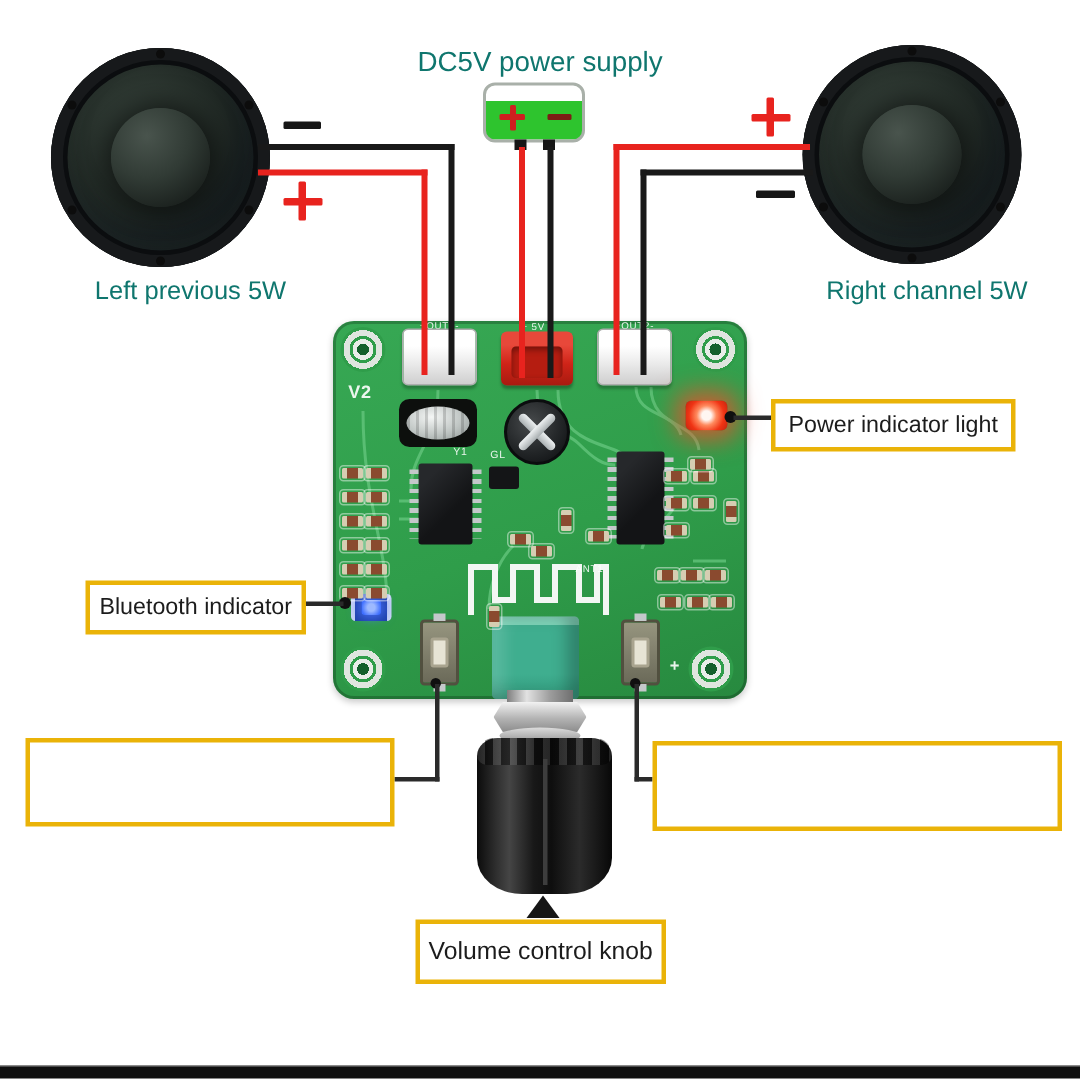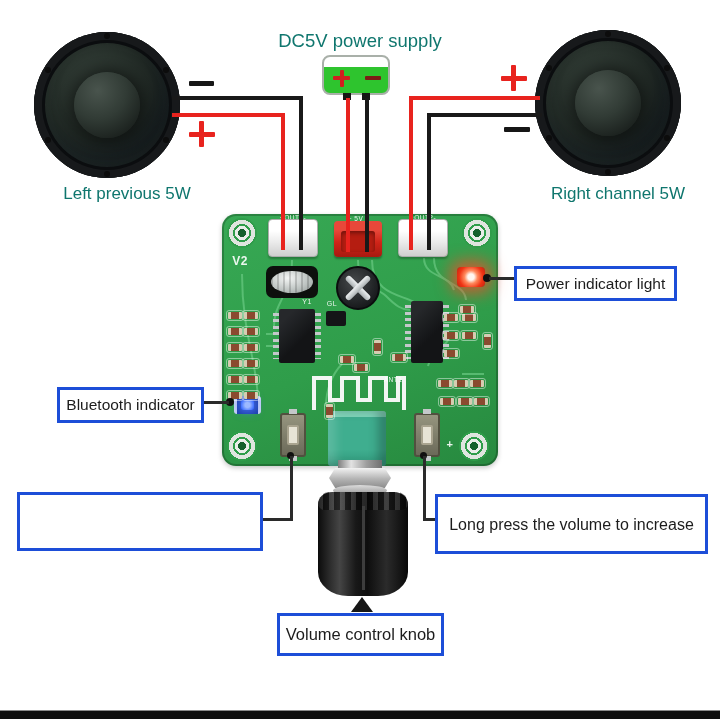--- a/index.html
+++ b/index.html
@@ -2,21 +2,21 @@
 <html><head>
 <meta charset="utf-8">
 <style>
   html,body{margin:0;padding:0;}
   body{width:720px;height:719px;position:relative;background:#ffffff;
        font-family:"Liberation Sans", sans-serif;overflow:hidden;color:#1c1c1c;}
   .label{position:absolute;color:#0f766e;}
   .wire{position:absolute;}
   .bar{position:absolute;border-radius:1px;}
   
-  .callout{position:absolute;background:#fff;border:3px solid #1d4ed8;
+  .callout{position:absolute;background:#fff;border:3px solid #eab308;
            display:flex;flex-direction:column;align-items:center;justify-content:center;
            text-align:center;box-sizing:border-box;white-space:nowrap;}
   .cline{position:absolute;background:#2a2a2a;}
   .cdot{position:absolute;width:8px;height:8px;border-radius:50%;background:#101010;}
   
   .speaker{position:absolute;width:146px;height:146px;border-radius:50%;
     background:radial-gradient(circle at 42% 36%, #35413a 0%, #2b352f 24%, #202824 42%, #141a1c 58%, #0b0e11 76%, #131619 100%);
     box-shadow:inset 0 0 0 8px #17191b, inset 0 0 0 11px #0b0d0f, inset 0 -14px 24px rgba(70,90,78,.25);}
   .speaker .dome{position:absolute;left:50%;top:50%;width:66px;height:66px;margin:-33px 0 0 -33px;border-radius:50%;
     background:radial-gradient(circle at 36% 28%, #49544d 0%, #313b35 45%, #1b211e 80%, #12161a 100%);
@@ -248,19 +248,18 @@
 
 <div class="callout" style="left:514px;top:266px;width:163px;height:35px;font-size:15.5px;z-index:5;">
   <span>Power indicator light</span>
 </div>
 <div class="callout" style="left:57px;top:387px;width:147px;height:36px;font-size:15.5px;z-index:5;">
   <span>Bluetooth indicator</span>
 </div>
 <div class="callout" style="left:17px;top:492px;width:246px;height:59px;font-size:16px;line-height:25px;z-index:5;">
 </div>
 <div class="callout" style="left:435px;top:494px;width:273px;height:60px;font-size:16px;line-height:25px;z-index:5;">
-  <span>Long press the volume to increase</span>
 </div>
 <div class="callout" style="left:277px;top:613px;width:167px;height:43px;font-size:16.5px;z-index:5;">
   <span>Volume control knob</span>
 </div>
 
 <div class="bottom-bar"></div>
 
 </body></html>

